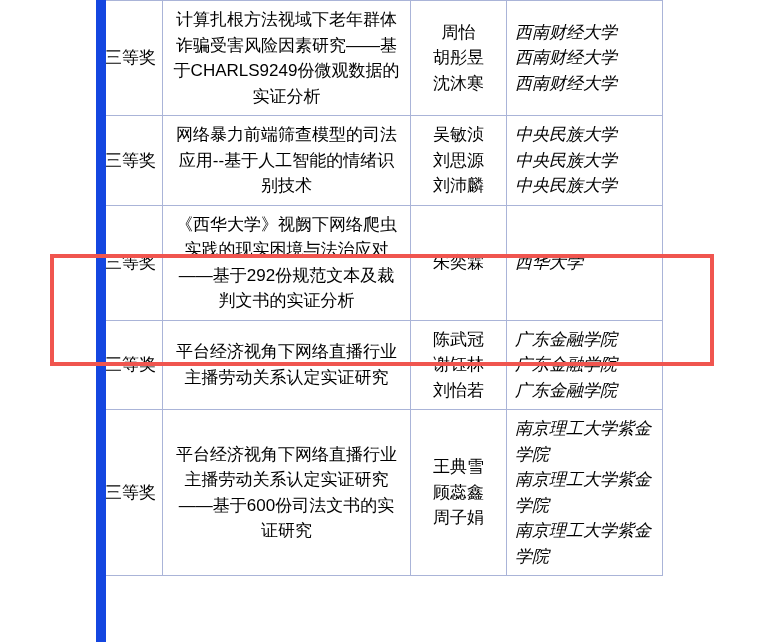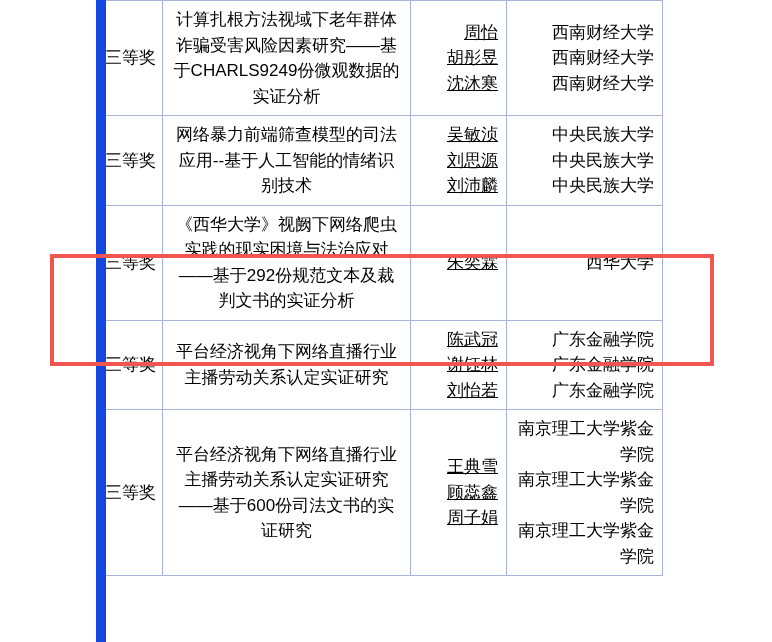--- a/index.html
+++ b/index.html
@@ -63,28 +63,28 @@
     text-align: left;
     font-size: 16px;
     padding: 4px 2px;
     white-space: nowrap;
   }
   td.title {
     text-align: center;
     padding: 8px 6px 8px 10px;
   }
   td.author {
-    text-align: right;
+    text-align: center;
     white-space: nowrap;
     padding: 6px 2px;
-    text-decoration: underline;
   }
   td.school {
-    text-align: right;
+    text-align: left;
     padding: 6px 4px;
+    font-style: italic;
   }
   .line { display: block; }
 
   
   .highlight-box {
     position: absolute;
     left: 50px;
     top: 254px;
     width: 664px;
     height: 112px;

